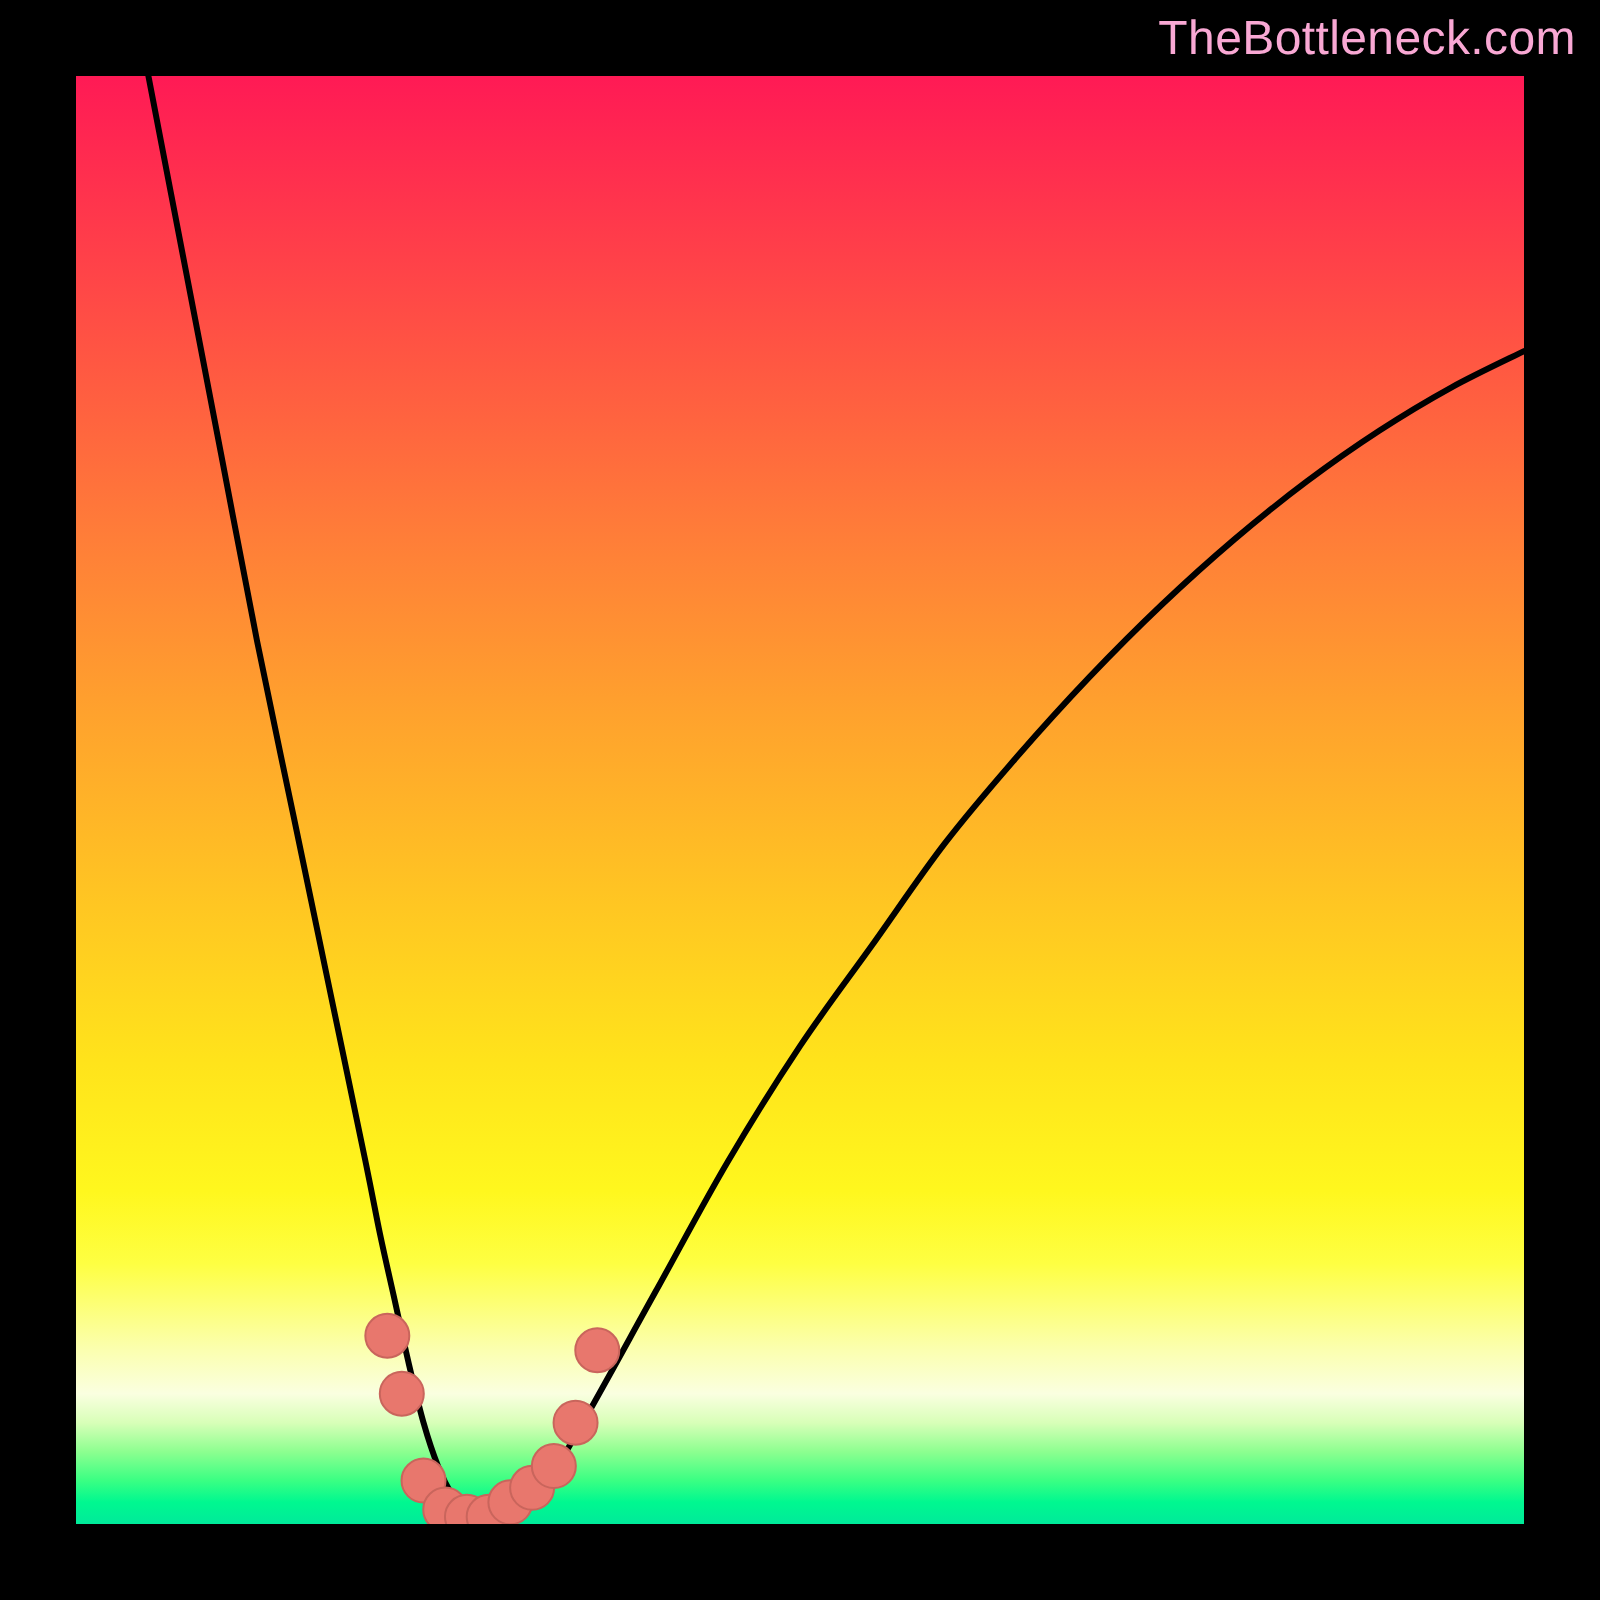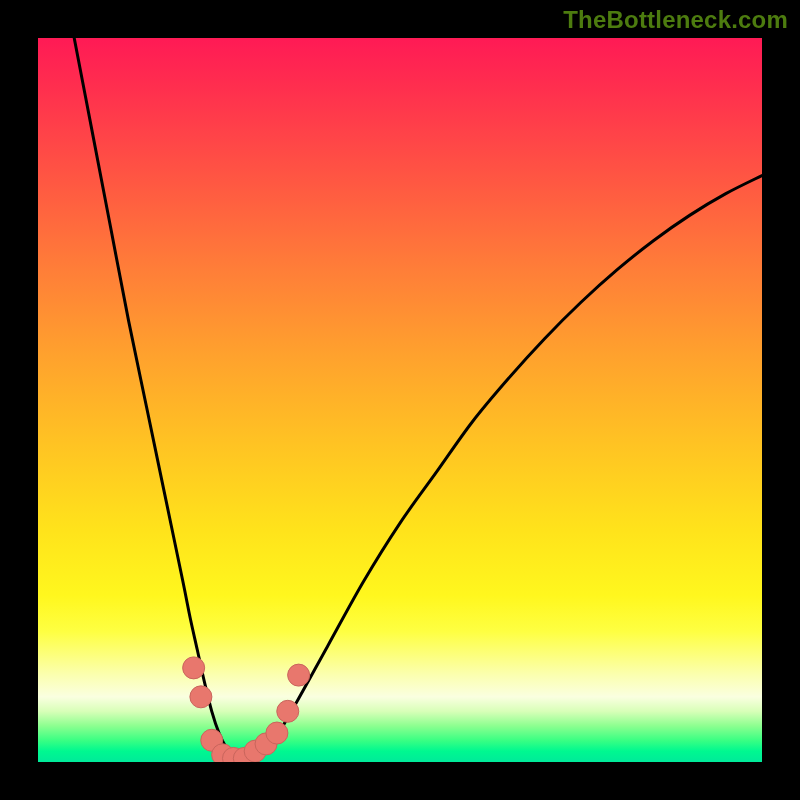--- a/index.html
+++ b/index.html
@@ -50,23 +50,23 @@
       #8dff90 95%,
       #3aff83 97%,
       #00f890 98.5%,
       #00ea9a 100%
     );
   }
   .watermark {
     position: absolute;
     top: 6px;
     right: 12px;
-    color: #4d7c0f;
+    color: #f9a8d4;
     font-size: 24px;
-    font-weight: 700;
+    font-weight: 400;
     letter-spacing: 0.2px;
     user-select: none;
   }
   svg.curve {
     position: absolute;
     left: 0;
     top: 0;
     width: 724px;
     height: 724px;
   }

